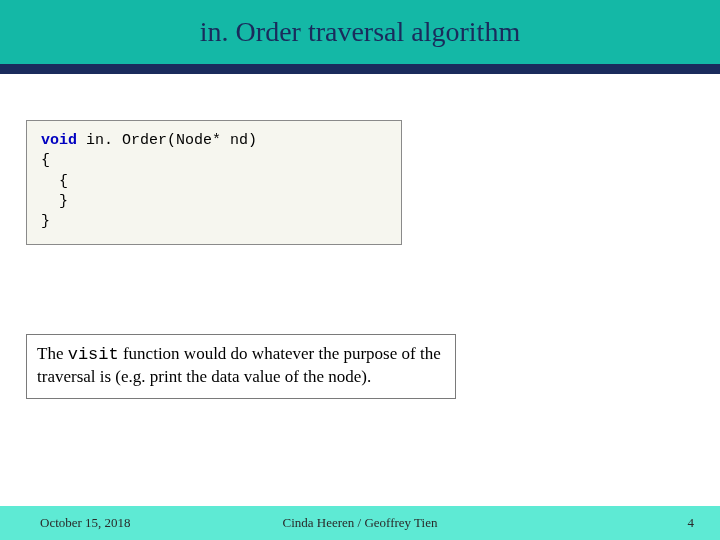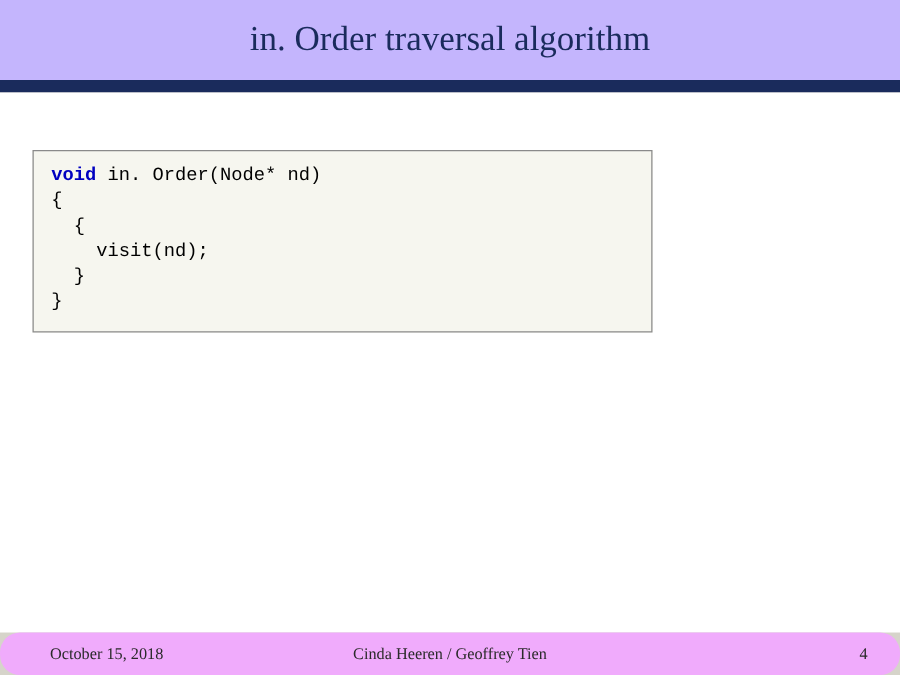--- a/index.html
+++ b/index.html
@@ -10,21 +10,21 @@
     position: relative;
   }
   .slide {
     width: 720px;
     height: 540px;
     position: relative;
   }
   .title-bar {
     width: 100%;
     height: 64px;
-    background: #c4b5fd;
+    background: #14b8a6;
     display: flex;
     align-items: center;
     justify-content: center;
   }
   .title {
     font-size: 28px;
     color: #1a2b5c;
     font-weight: normal;
   }
   .blue-stripe {
@@ -42,21 +42,21 @@
     top: 80px;
     left: 0;
     right: 0;
     bottom: 34px;
     background: #ffffff;
   }
   .code-box {
     position: absolute;
     left: 26px;
     top: 40px;
-    width: 496px;
+    width: 376px;
     border: 1px solid #8a8a8a;
     background: #f6f6ef;
     padding: 10px 14px 12px 14px;
     font-family: Consolas, "Courier New", monospace;
     font-size: 15px;
     line-height: 1.35;
     color: #000;
   }
   .kw { color: #0000c0; font-weight: bold; }
   .note-box {
@@ -71,26 +71,25 @@
     line-height: 1.3;
     color: #000;
   }
   .mono-inline { font-family: Consolas, "Courier New", monospace; }
   .footer {
     position: absolute;
     left: 0;
     right: 0;
     bottom: 0;
     height: 34px;
-    background: #f0abfc;
+    background: #5eead4;
     display: flex;
     align-items: center;
     font-size: 13px;
     color: #2a2a2a;
-    border-radius: 16px;
   }
   .footer-date { position: absolute; left: 40px; }
   .footer-center { width: 100%; text-align: center; }
   .footer-page { position: absolute; right: 26px; }
 </style>
 </head>
 <body>
 
 <div class="slide">
 
@@ -99,25 +98,27 @@
   </div>
   <div class="blue-stripe"></div>
   <div class="white-stripe"></div>
 
   <div class="content-area">
 
     <div class="code-box">
       <div><span class="kw">void</span><span> in. Order(Node* nd)</span></div>
       <div>{</div>
       <div style="white-space:pre;">  {</div>
-      <div style="white-space:pre;">    visit(nd);</div>
       <div style="white-space:pre;">  }</div>
       <div>}</div>
     </div>
 
+    <div class="note-box">
+      <span>The </span><span class="mono-inline">visit</span><span> function would do whatever the purpose of the traversal is (e.g. print the data value of the node).</span>
+    </div>
 
   </div>
 
   <div class="footer">
     <div class="footer-date">October 15, 2018</div>
     <div class="footer-center">Cinda Heeren / Geoffrey Tien</div>
     <div class="footer-page">4</div>
   </div>
 
 </div>

